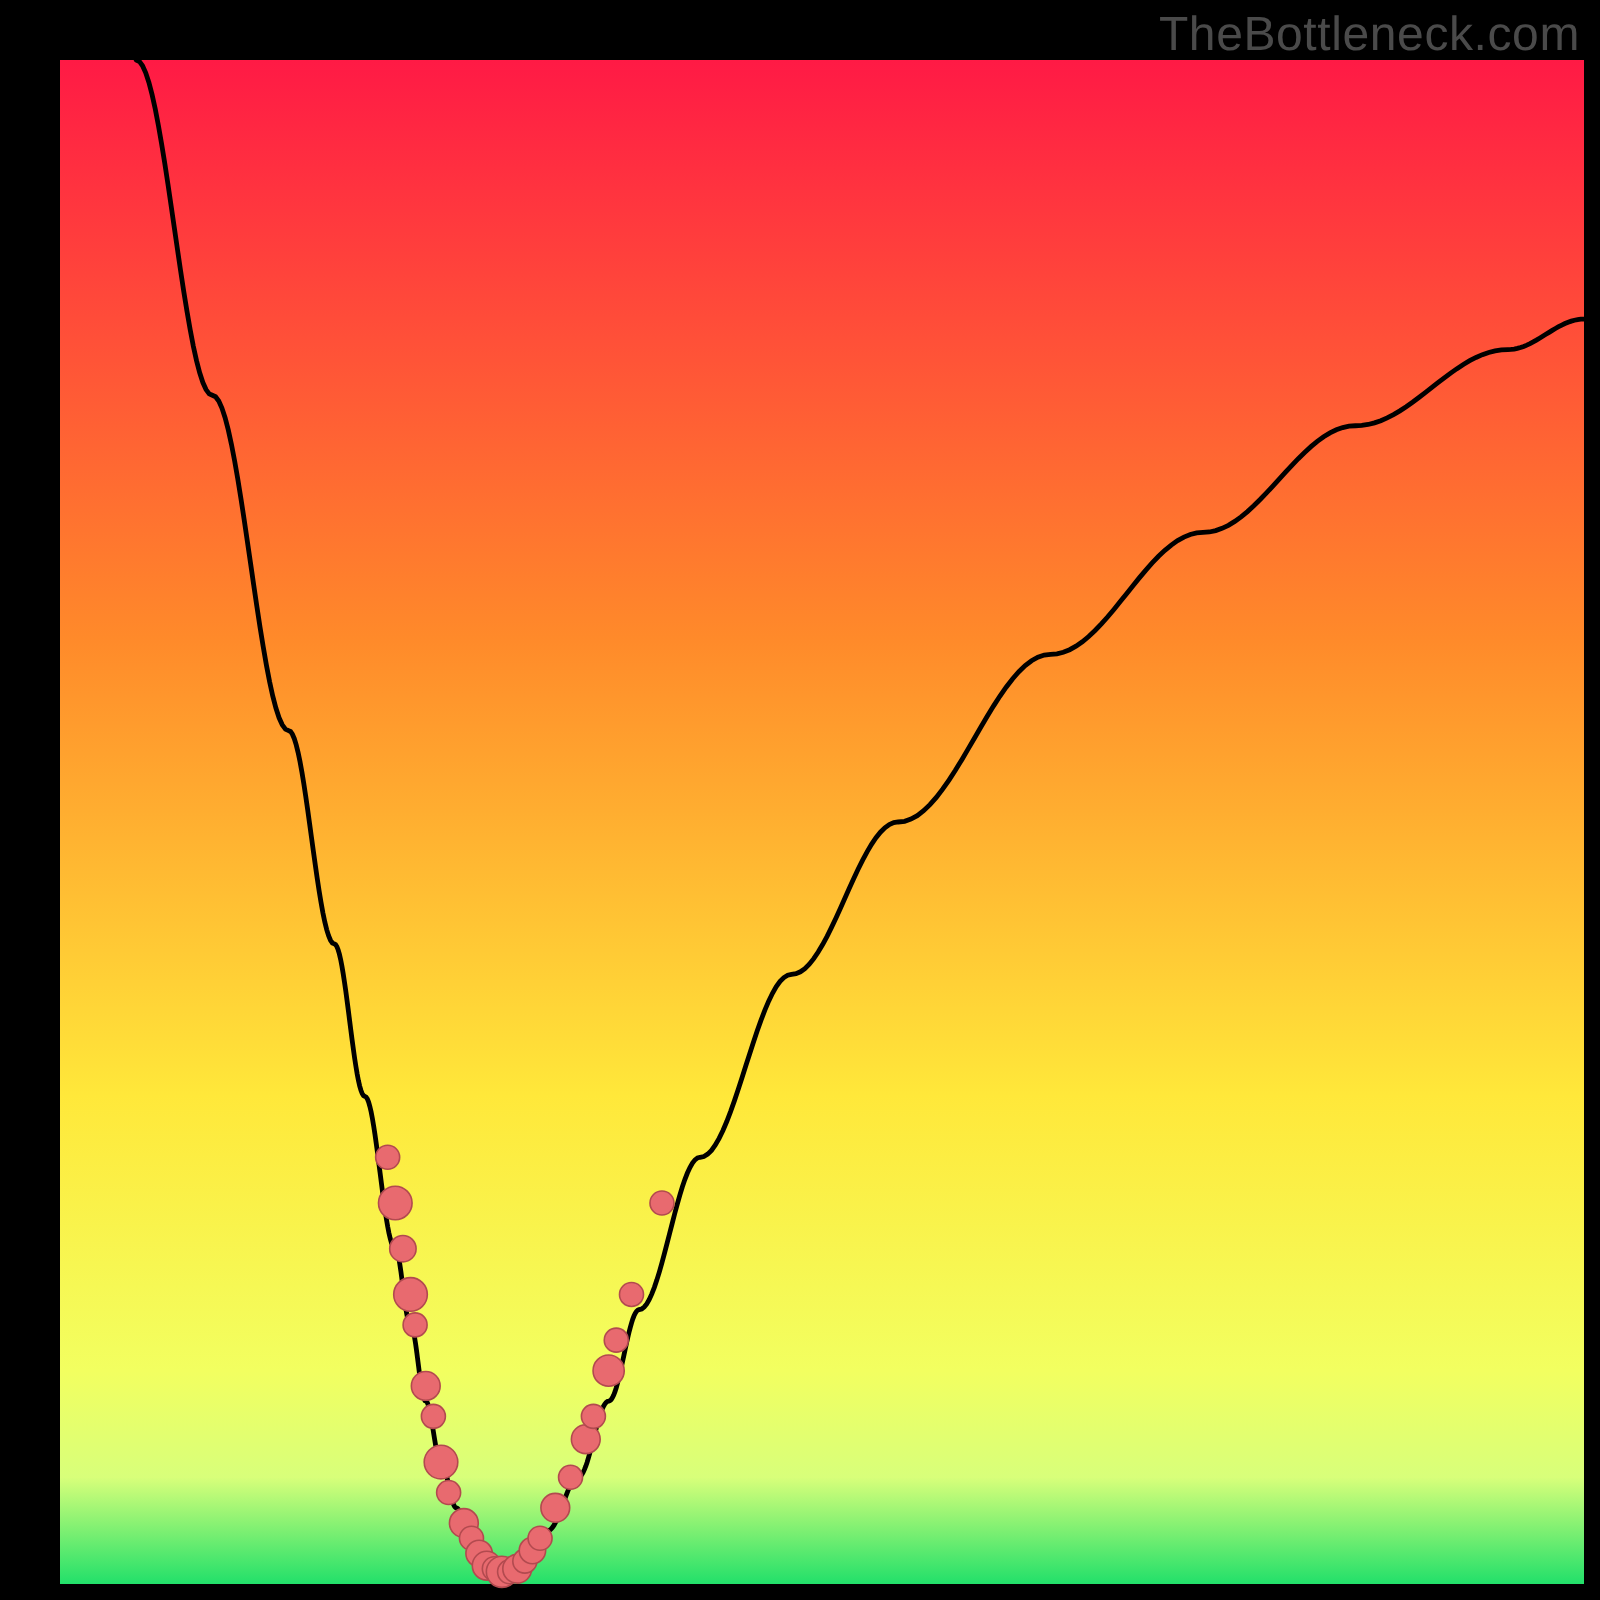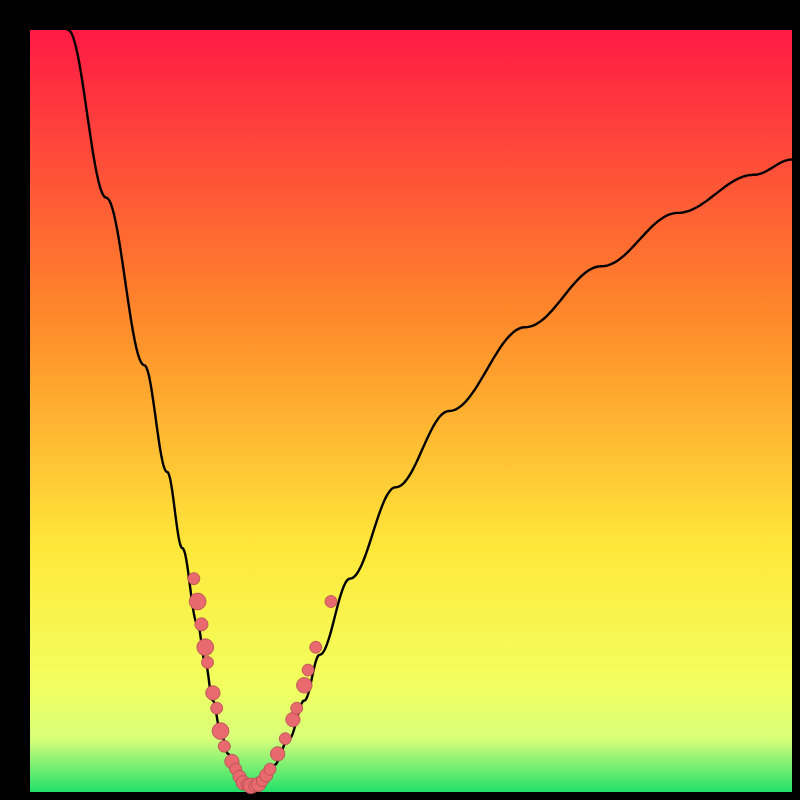--- a/index.html
+++ b/index.html
@@ -75,13 +75,14 @@
         <circle cx="247.65" cy="723.90" r="7.20" fill="#e86a6f" stroke="#b24a4f" stroke-width="0.8"></circle>
         <circle cx="255.27" cy="708.66" r="6.00" fill="#e86a6f" stroke="#b24a4f" stroke-width="0.8"></circle>
         <circle cx="262.89" cy="689.61" r="7.20" fill="#e86a6f" stroke="#b24a4f" stroke-width="0.8"></circle>
         <circle cx="266.70" cy="678.18" r="6.00" fill="#e86a6f" stroke="#b24a4f" stroke-width="0.8"></circle>
         <circle cx="274.32" cy="655.32" r="7.80" fill="#e86a6f" stroke="#b24a4f" stroke-width="0.8"></circle>
         <circle cx="278.13" cy="640.08" r="6.00" fill="#e86a6f" stroke="#b24a4f" stroke-width="0.8"></circle>
         <circle cx="285.75" cy="617.22" r="6.00" fill="#e86a6f" stroke="#b24a4f" stroke-width="0.8"></circle>
         <circle cx="300.99" cy="571.50" r="6.00" fill="#e86a6f" stroke="#b24a4f" stroke-width="0.8"></circle>
       </svg>
   </div>
+  <div class="watermark">TheBottleneck.com</div>
 </div>
 
 </body></html>

